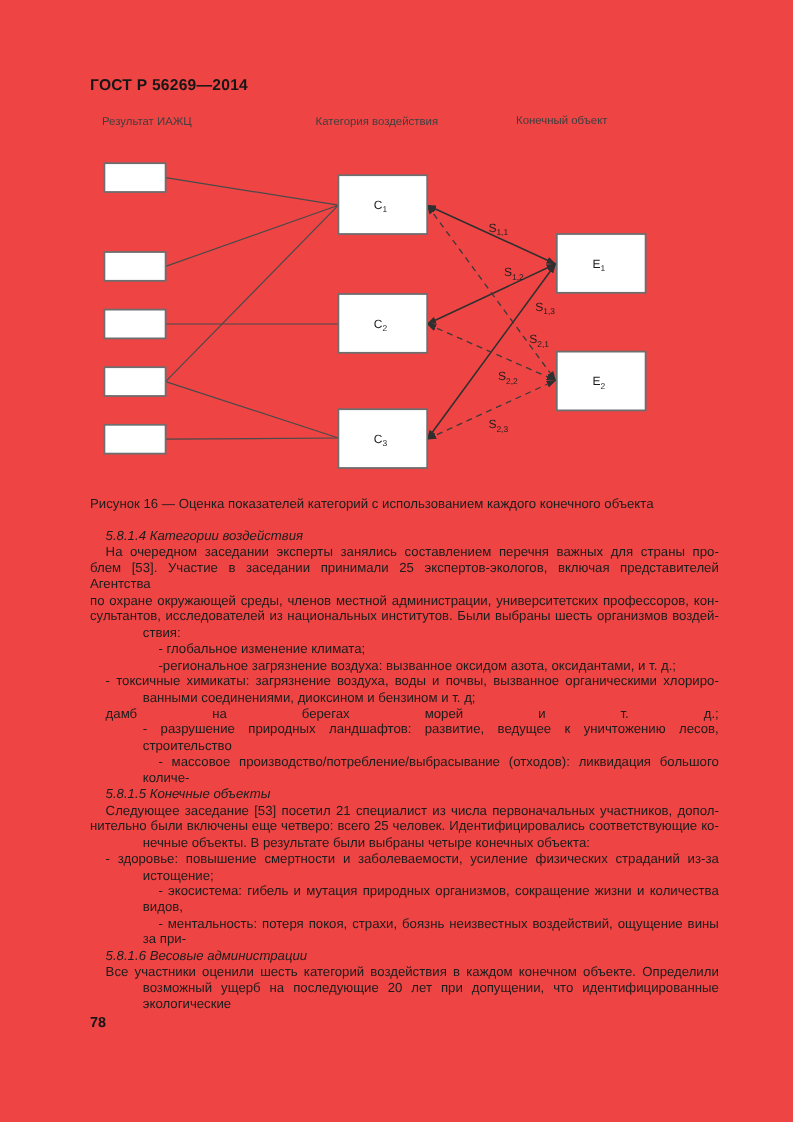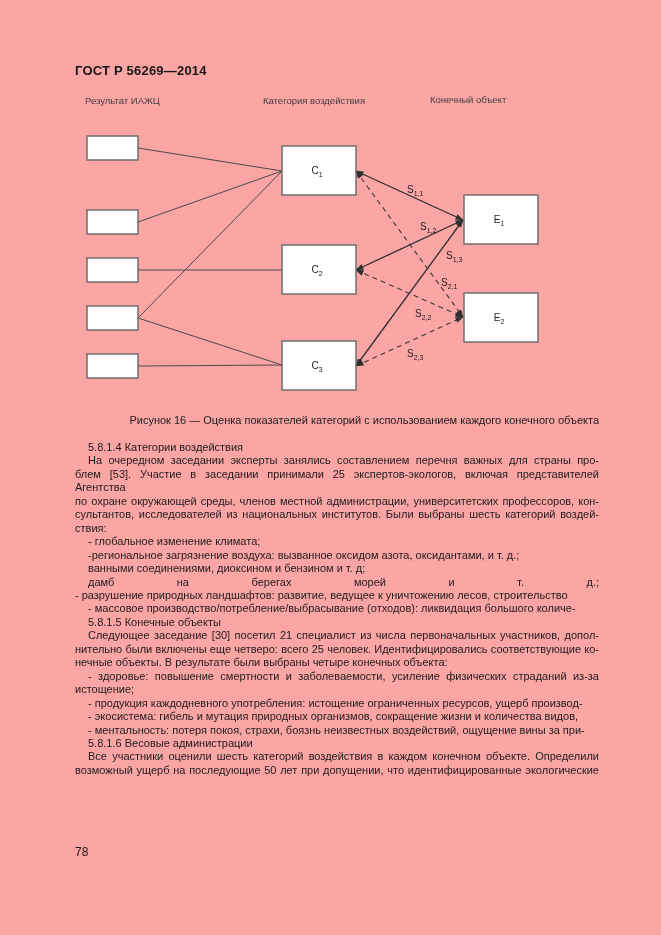--- a/index.html
+++ b/index.html
@@ -1,45 +1,45 @@
 <!DOCTYPE html>
 <html><head>
 <meta charset="utf-8">
 <style>
   html,body{margin:0;padding:0;background:#ffffff;}
   .page{
     position:relative;
     width:661px;height:935px;
-    background:#fca5a5;
+    background:#ef4444;
     font-family:"Liberation Sans", sans-serif;
     color:#1c1c1c;
     overflow:hidden;
   }
   .doc-header{
     position:absolute;left:75px;top:63px;
     font-size:13px;font-weight:bold;color:#161616;
     letter-spacing:.2px;
   }
   .figure-svg{position:absolute;left:0;top:0;}
   .figure-caption{
     position:absolute;left:75px;top:414px;width:524px;
-    font-size:11px;text-align:right;color:#1c1c1c;
+    font-size:11px;text-align:left;color:#1c1c1c;
   }
   .content{
     position:absolute;left:75px;top:441px;width:524px;
     font-size:11px;line-height:13.45px;color:#1c1c1c;
   }
-  .heading{text-indent:13px;}
+  .heading{text-indent:13px;font-style:italic;}
   .para .line{text-align:justify;text-align-last:justify;}
-  .para .line:last-child{text-align-last:left;}
+  .para .line:last-child{text-align-last:left;margin-left:44px;}
   .para.jall .line:last-child{text-align-last:justify;}
   .para .line:first-child{text-indent:13px;}
   .page-number{
     position:absolute;left:75px;top:845px;
-    font-size:12px;font-weight:normal;color:#161616;
+    font-size:12px;font-weight:bold;color:#161616;
   }
 </style>
 </head>
 <body>
 
 <div class="page">
   <div class="doc-header">ГОСТ Р 56269—2014</div>
   <svg class="figure-svg" width="661" height="412" viewBox="0 0 661 412" xmlns="http://www.w3.org/2000/svg">
       <defs>
         <marker id="arr" viewBox="0 0 8 6" refX="7.5" refY="3" markerWidth="8" markerHeight="6" orient="auto-start-reverse" markerUnits="userSpaceOnUse">
@@ -83,58 +83,58 @@
       <text x="415" y="317" font-size="10" font-family="&quot;Liberation Sans&quot;, sans-serif" fill="#1c1c1c">S<tspan dy="3" font-size="7">2,2</tspan></text>
       <text x="407" y="357" font-size="10" font-family="&quot;Liberation Sans&quot;, sans-serif" fill="#1c1c1c">S<tspan dy="3" font-size="7">2,3</tspan></text>
     </svg>
   <div class="figure-caption">Рисунок 16 — Оценка показателей категорий с использованием каждого конечного объекта</div>
   <div class="content">
       <div class="heading">5.8.1.4 Категории воздействия</div>
       <div class="para">
         <div class="line">На очередном заседании эксперты занялись составлением перечня важных для страны про-</div>
         <div class="line">блем [53]. Участие в заседании принимали 25 экспертов-экологов, включая представителей Агентства</div>
         <div class="line">по охране окружающей среды, членов местной администрации, университетских профессоров, кон-</div>
-        <div class="line">сультантов, исследователей из национальных институтов. Были выбраны шесть категорий воздей-</div>
+        <div class="line">сультантов, исследователей из национальных институтов. Были выбраны шесть организмов воздей-</div>
         <div class="line">ствия:</div>
       </div>
       <div class="para">
         <div class="line">- глобальное изменение климата;</div>
       </div>
       <div class="para">
         <div class="line">-региональное загрязнение воздуха: вызванное оксидом азота, оксидантами, и т. д.;</div>
       </div>
       <div class="para">
+        <div class="line">- токсичные химикаты: загрязнение воздуха, воды и почвы, вызванное органическими хлориро-</div>
         <div class="line">ванными соединениями, диоксином и бензином и т. д;</div>
       </div>
       <div class="para">
         <div class="line">дамб на берегах морей и т. д.;</div>
         <div class="line">- разрушение природных ландшафтов: развитие, ведущее к уничтожению лесов, строительство</div>
       </div>
       <div class="para">
         <div class="line">- массовое производство/потребление/выбрасывание (отходов): ликвидация большого количе-</div>
       </div>
       <div class="heading">5.8.1.5 Конечные объекты</div>
       <div class="para">
-        <div class="line">Следующее заседание [30] посетил 21 специалист из числа первоначальных участников, допол-</div>
+        <div class="line">Следующее заседание [53] посетил 21 специалист из числа первоначальных участников, допол-</div>
         <div class="line">нительно были включены еще четверо: всего 25 человек. Идентифицировались соответствующие ко-</div>
         <div class="line">нечные объекты. В результате были выбраны четыре конечных объекта:</div>
       </div>
       <div class="para">
         <div class="line">- здоровье: повышение смертности и заболеваемости, усиление физических страданий из-за</div>
         <div class="line">истощение;</div>
       </div>
       <div class="para">
-        <div class="line">- продукция каждодневного употребления: истощение ограниченных ресурсов, ущерб производ-</div>
       </div>
       <div class="para">
         <div class="line">- экосистема: гибель и мутация природных организмов, сокращение жизни и количества видов,</div>
       </div>
       <div class="para">
         <div class="line">- ментальность: потеря покоя, страхи, боязнь неизвестных воздействий, ощущение вины за при-</div>
       </div>
       <div class="heading">5.8.1.6 Весовые администрации</div>
       <div class="para jall">
         <div class="line">Все участники оценили шесть категорий воздействия в каждом конечном объекте. Определили</div>
-        <div class="line">возможный ущерб на последующие 50 лет при допущении, что идентифицированные экологические</div>
+        <div class="line">возможный ущерб на последующие 20 лет при допущении, что идентифицированные экологические</div>
       </div>
     </div>
   <div class="page-number">78</div>
 </div>
 
 </body></html>

